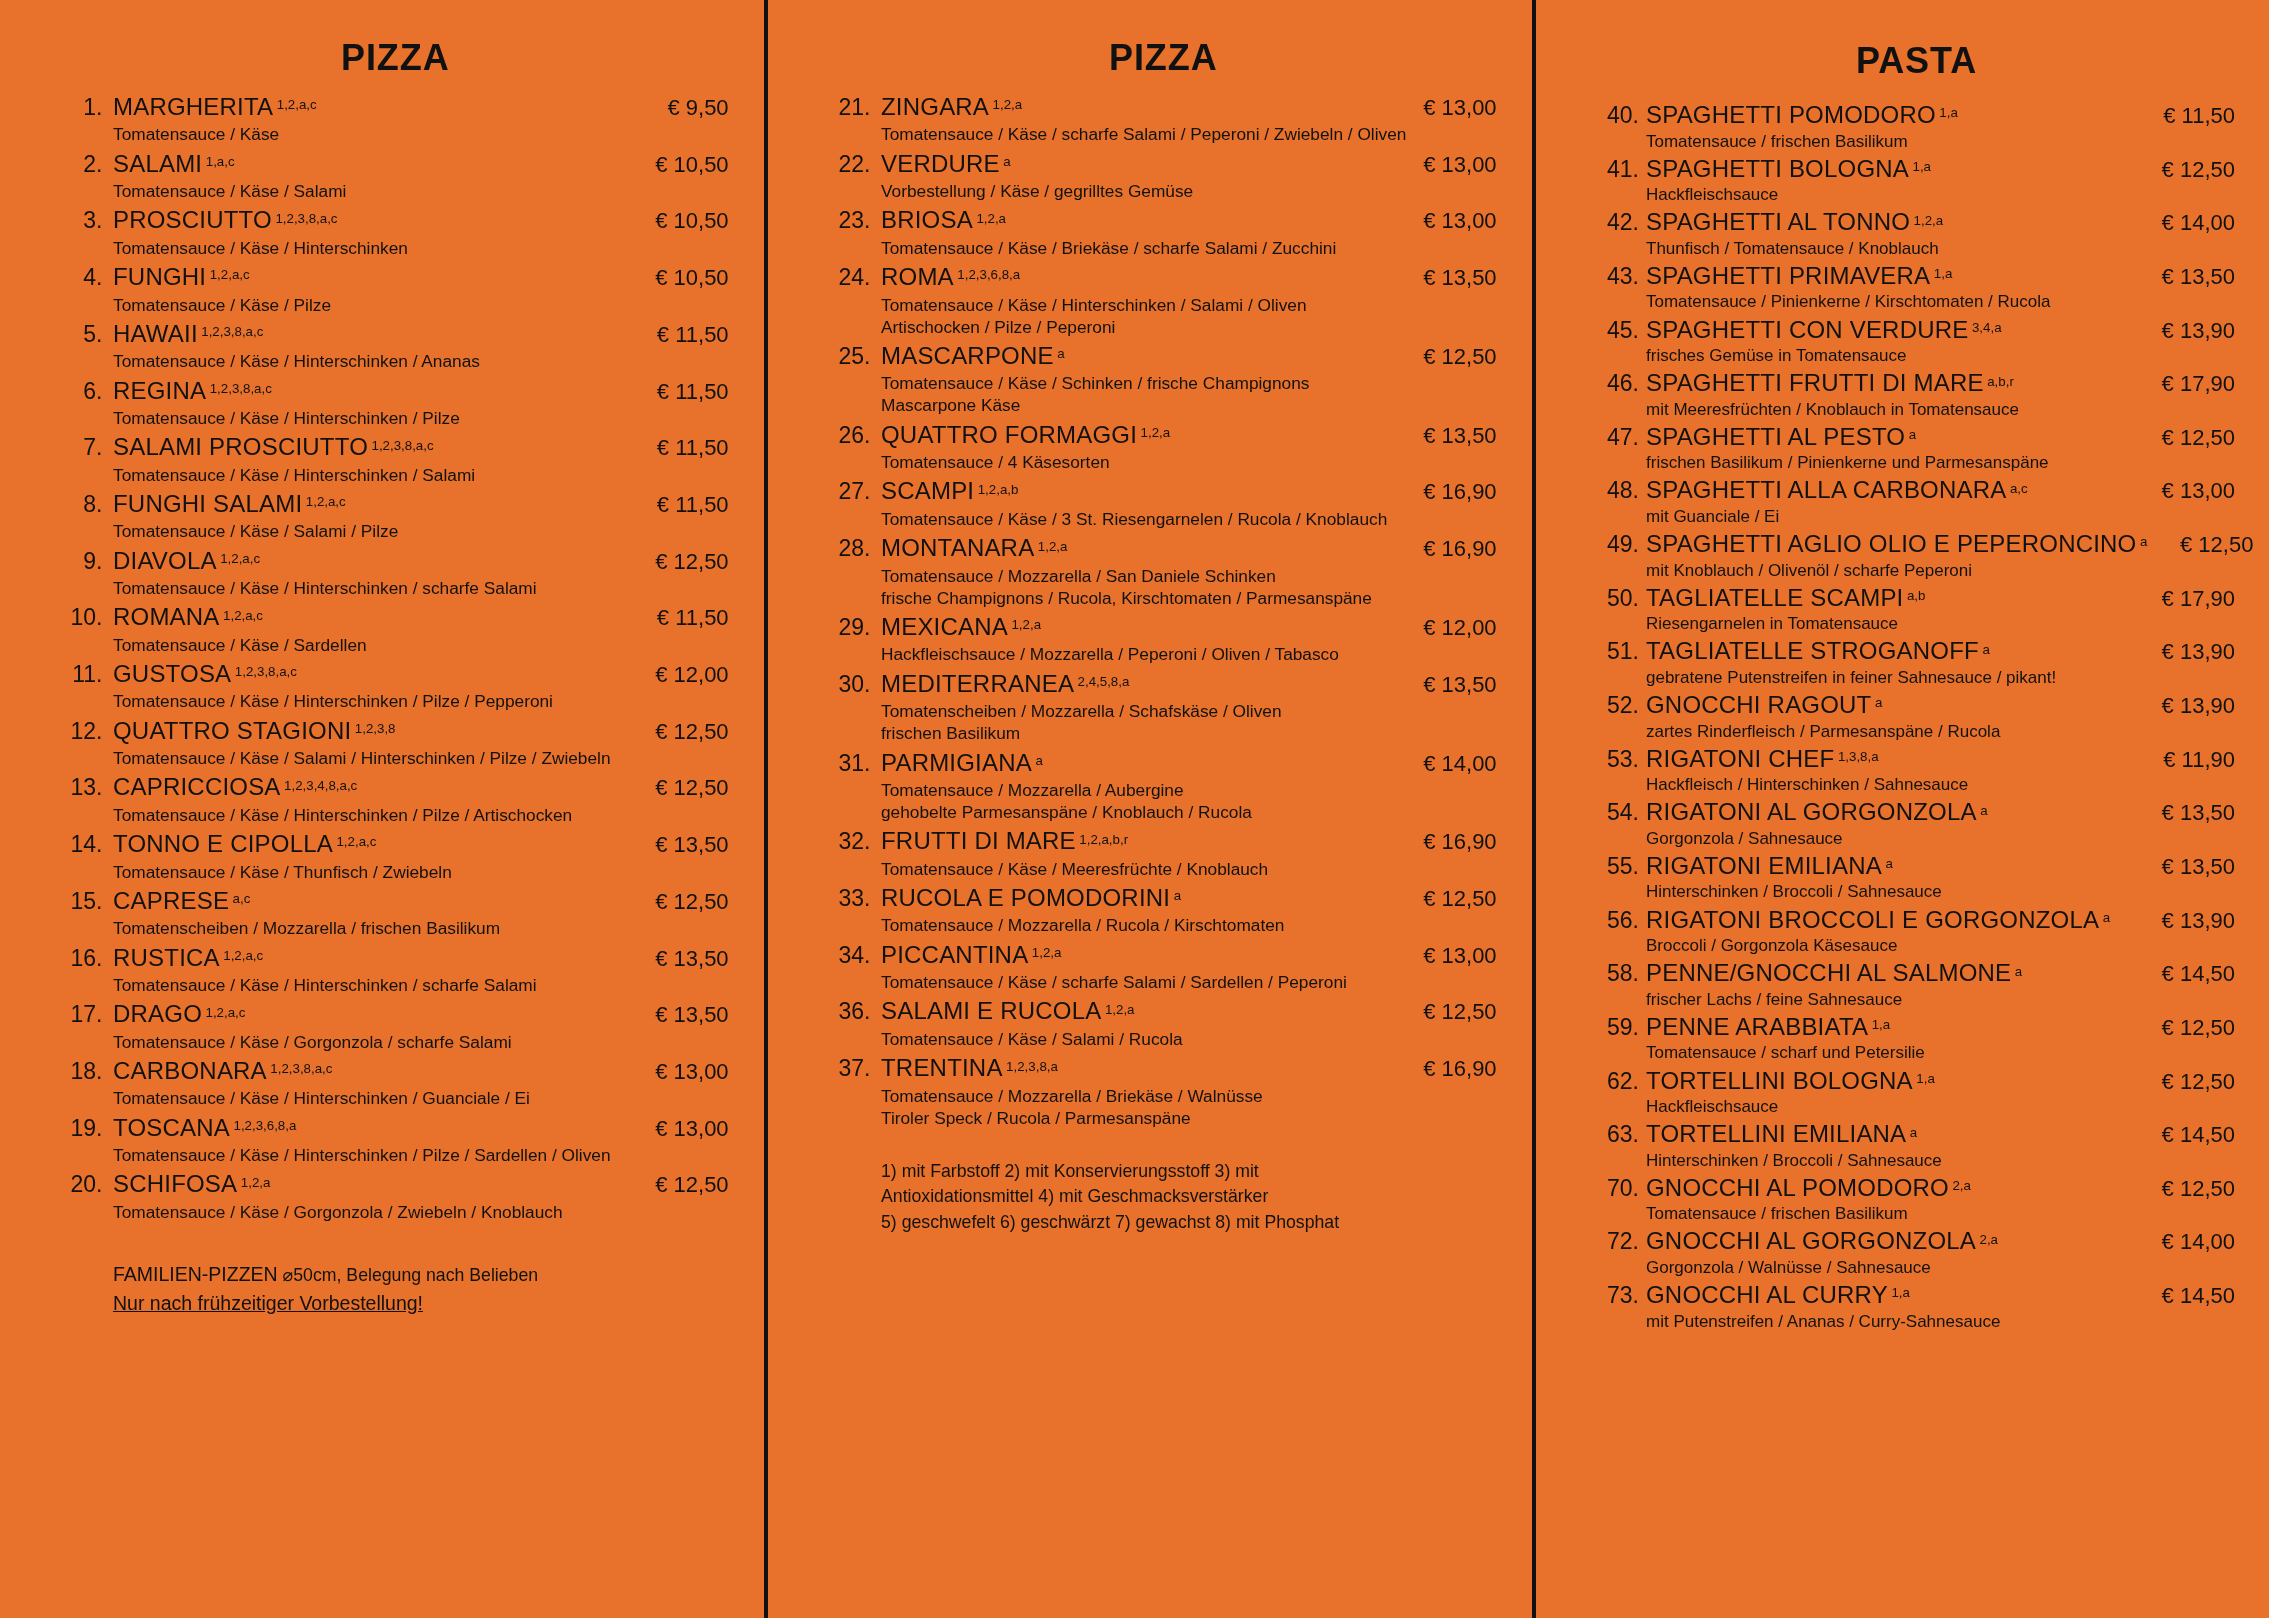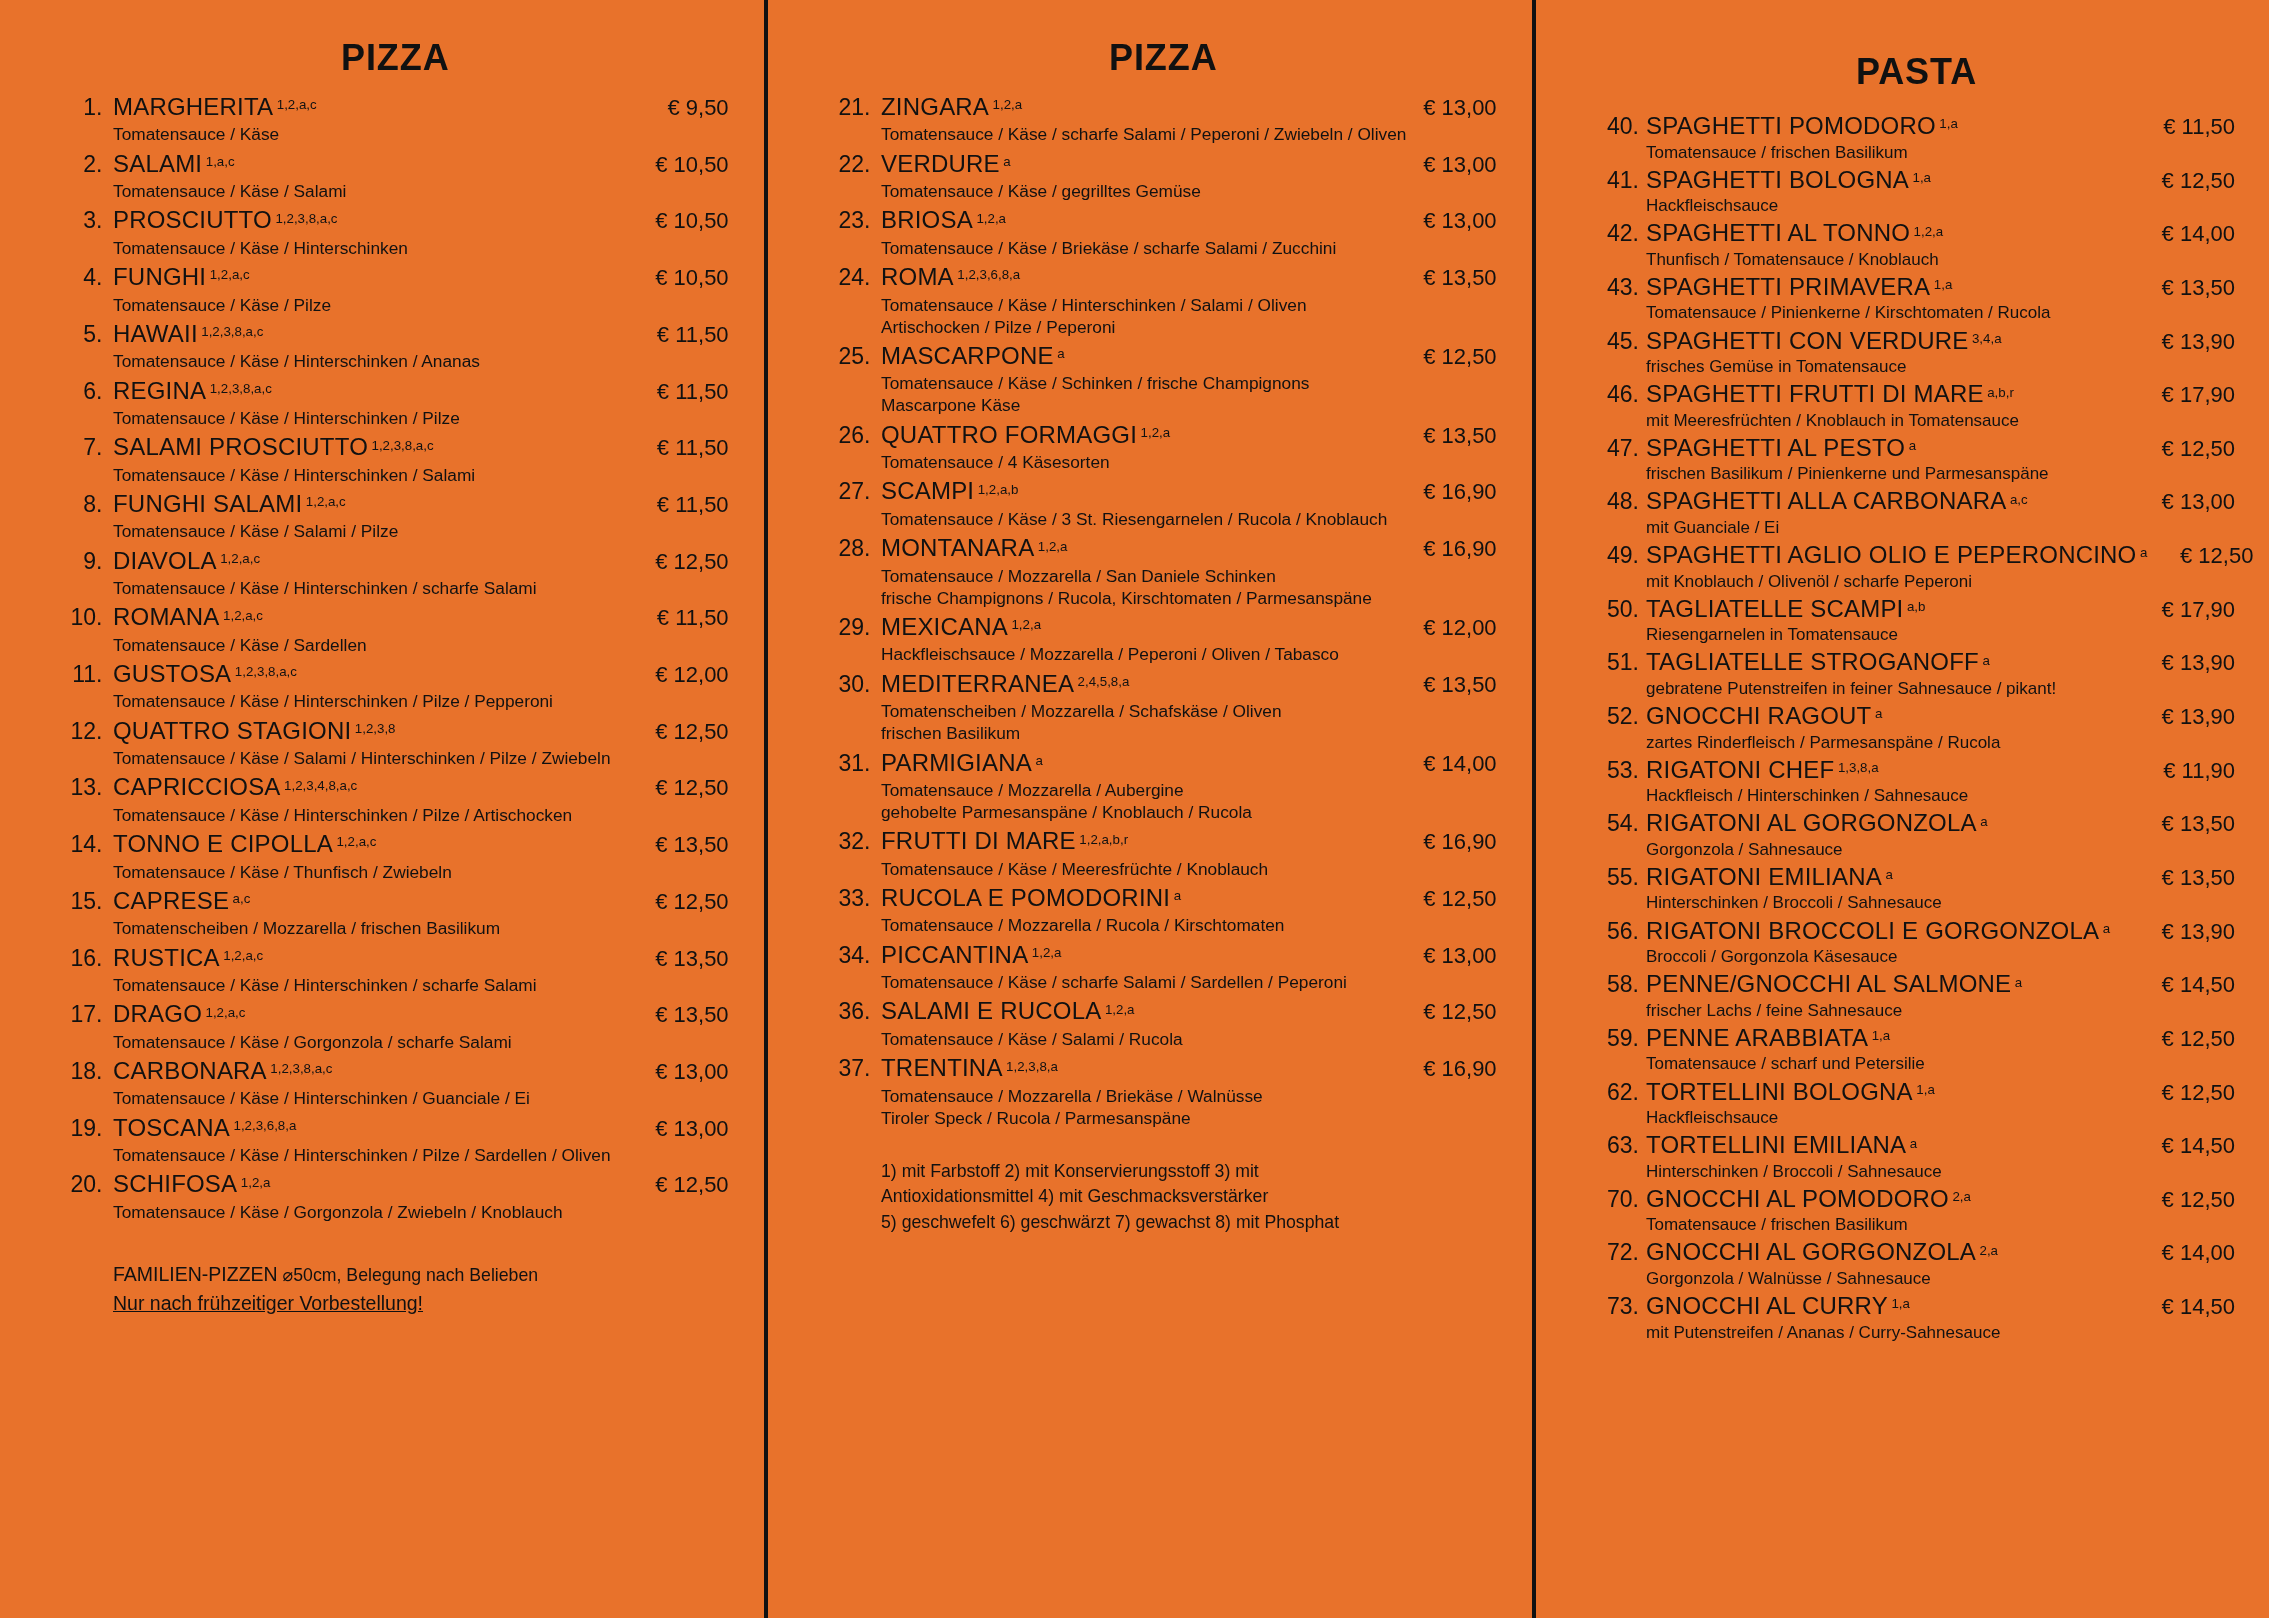--- a/index.html
+++ b/index.html
@@ -22,21 +22,21 @@
     display: flex;
     box-sizing: border-box;
   }
   .column {
     position: relative;
     box-sizing: border-box;
     height: 1618px;
   }
   .col-1 { width: 768px; padding: 0 35px 0 62px; }
   .col-2 { width: 768px; padding: 0 35px 0 62px; }
-  .col-3 { width: 734px; padding: 14px 35px 0 62px; }
+  .col-3 { width: 734px; padding: 3px 35px 0 62px; }
   .divider {
     width: 4.4px;
     background: #111111;
     height: 1618px;
     flex: 0 0 4.4px;
   }
   .col-title {
     text-align: center;
     font-size: 36px;
     font-weight: bold;
@@ -344,21 +344,21 @@
             <span class="desc-line">Tomatensauce / Käse / scharfe Salami / Peperoni / Zwiebeln / Oliven</span>
           </div>
         </div>
         <div class="item">
           <div class="item-line">
             <span class="num">22.</span>
             <span class="name-wrap"><span class="name">VERDURE</span><span class="allerg">a</span></span>
             <span class="price">€ 13,00</span>
           </div>
           <div class="desc">
-            <span class="desc-line">Tomatensauce / Käse / gegrilltes Gemüse</span>
+            <span class="desc-line">Vorbestellung / Käse / gegrilltes Gemüse</span>
           </div>
         </div>
         <div class="item">
           <div class="item-line">
             <span class="num">23.</span>
             <span class="name-wrap"><span class="name">BRIOSA</span><span class="allerg">1,2,a</span></span>
             <span class="price">€ 13,00</span>
           </div>
           <div class="desc">
             <span class="desc-line">Tomatensauce / Käse / Briekäse / scharfe Salami / Zucchini</span>

